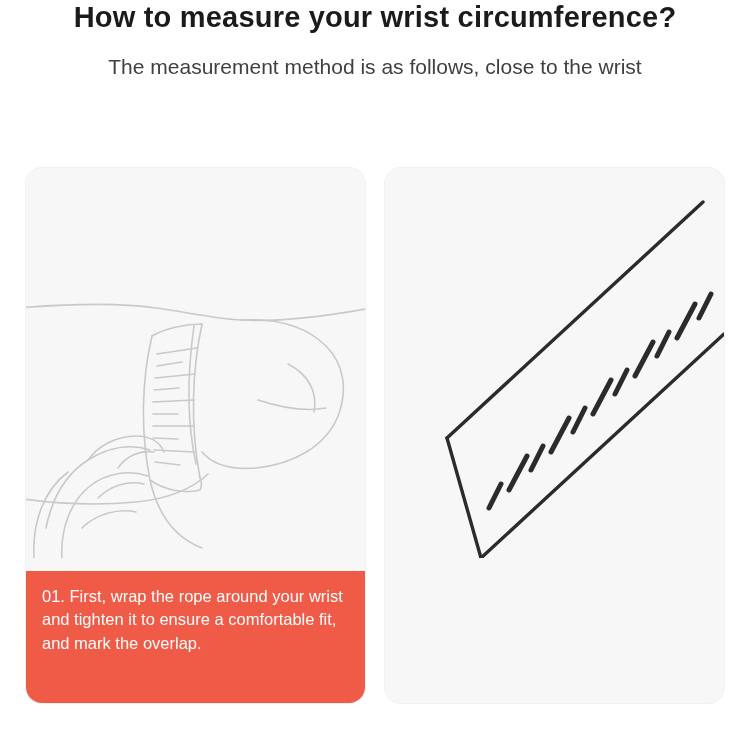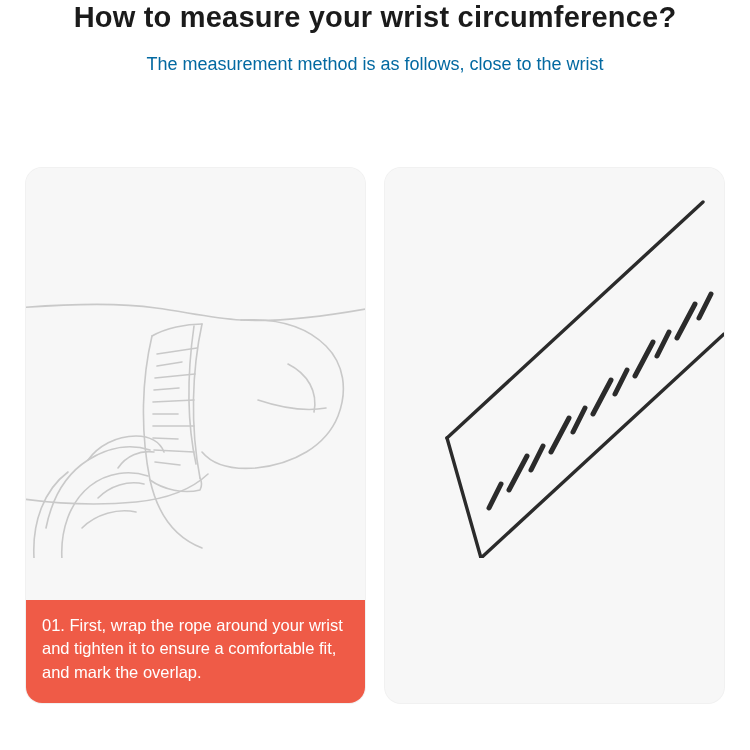--- a/index.html
+++ b/index.html
@@ -24,22 +24,22 @@
   }
   .title {
     font-size: 29px;
     font-weight: bold;
     color: #1b1b1b;
     letter-spacing: 0.2px;
     line-height: 1.2;
     margin: 0;
   }
   .subtitle {
-    font-size: 18px;
-    color: #0369a1;
+    font-size: 21px;
+    color: #404040;
     margin-top: 18px;
     line-height: 1.3;
   }
   .cards {
     position: absolute;
     top: 168px;
     left: 26px;
     width: 698px;
     display: flex;
     justify-content: space-between;
@@ -69,21 +69,21 @@
     left: 0;
     bottom: 0;
     width: 339px;
     background: #ef5b47;
     color: #ffffff;
     box-sizing: border-box;
     padding: 14px 16px 16px 16px;
     font-size: 16.5px;
     line-height: 1.42;
   }
-  .caption-1 { height: 103px; }
+  .caption-1 { height: 132px; }
   .caption-2 { height: 146px; }
 </style>
 </head>
 <body>
 
 <div class="page">
 
   <div class="header">
     <h1 class="title">How to measure your wrist circumference?</h1>
     <div class="subtitle">The measurement method is as follows, close to the wrist</div>

